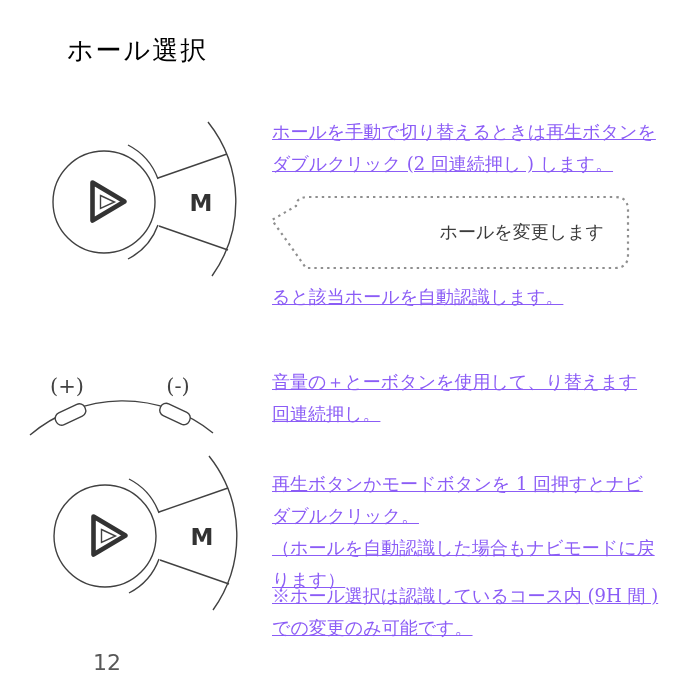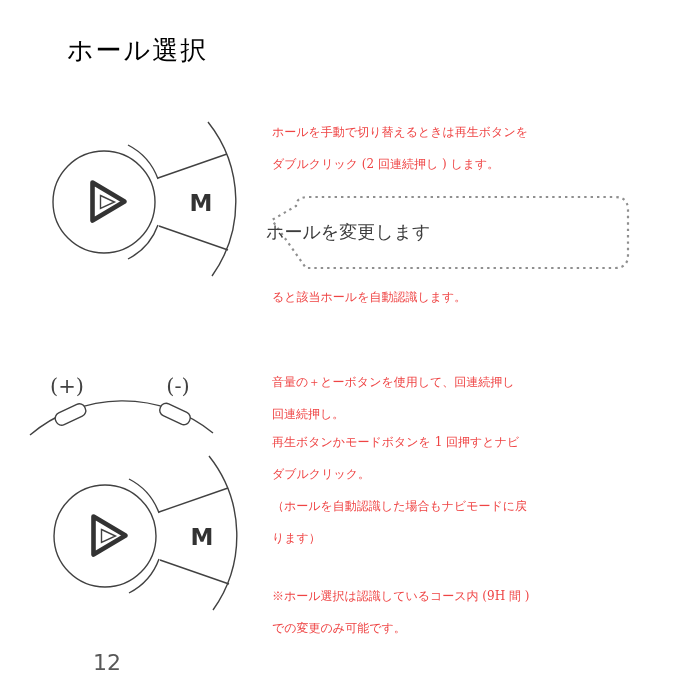--- a/index.html
+++ b/index.html
@@ -14,29 +14,30 @@
   .abs { position: absolute; }
   .page-title {
     left: 67px; top: 33px;
     font-size: 26px;
     letter-spacing: 2px;
     color: #000000;
   }
   .para {
     left: 272px;
     width: 400px;
-    font-size: 12px;
+    font-size: 18px;
     line-height: 32px;
-    color: #ef4444;
+    color: #8b5cf6;
+    text-decoration: underline;
   }
   .para .line { white-space: nowrap; }
   .bubble-text {
-    left: 266px; top: 221px;
+    left: 274px; top: 221px;
     width: 330px;
-    text-align: left;
+    text-align: right;
     font-size: 18px;
     line-height: 22px;
     color: #3c3c3c;
   }
   .page-number {
     left: 93px; top: 650px;
     font-family: "DejaVu Sans", "Liberation Sans", sans-serif;
     font-size: 22px;
     color: #585858;
   }
@@ -114,29 +115,29 @@
     <path class="ln" d="M18 70 A143 143 0 0 1 201 68"></path>
     <g transform="translate(58.5,49.5) rotate(-25)">
       <rect class="btn-face" x="-16" y="-6.5" width="32" height="13" rx="6"></rect>
     </g>
     <g transform="translate(163,49) rotate(25)">
       <rect class="btn-face" x="-16" y="-6.5" width="32" height="13" rx="6"></rect>
     </g>
   </svg>
 
   <div class="abs para" style="top:366px;">
-    <div class="line">音量の＋とーボタンを使用して、回連続押し</div>
+    <div class="line">音量の＋とーボタンを使用して、り替えます</div>
     <div class="line">回連続押し。</div>
   </div>
 
   <svg class="abs" style="left:41px; top:442px;" width="235" height="190" viewBox="0 0 235 190">
     <use href="#device-module"></use>
   </svg>
 
-  <div class="abs para" style="top:426px;">
+  <div class="abs para" style="top:468px;">
     <div class="line">再生ボタンかモードボタンを 1 回押すとナビ</div>
     <div class="line">ダブルクリック。</div>
     <div class="line">（ホールを自動認識した場合もナビモードに戻</div>
     <div class="line">ります）</div>
   </div>
 
   <div class="abs para" style="top:580px;">
     <div class="line">※ホール選択は認識しているコース内 (9H 間 )</div>
     <div class="line">での変更のみ可能です。</div>
   </div>

